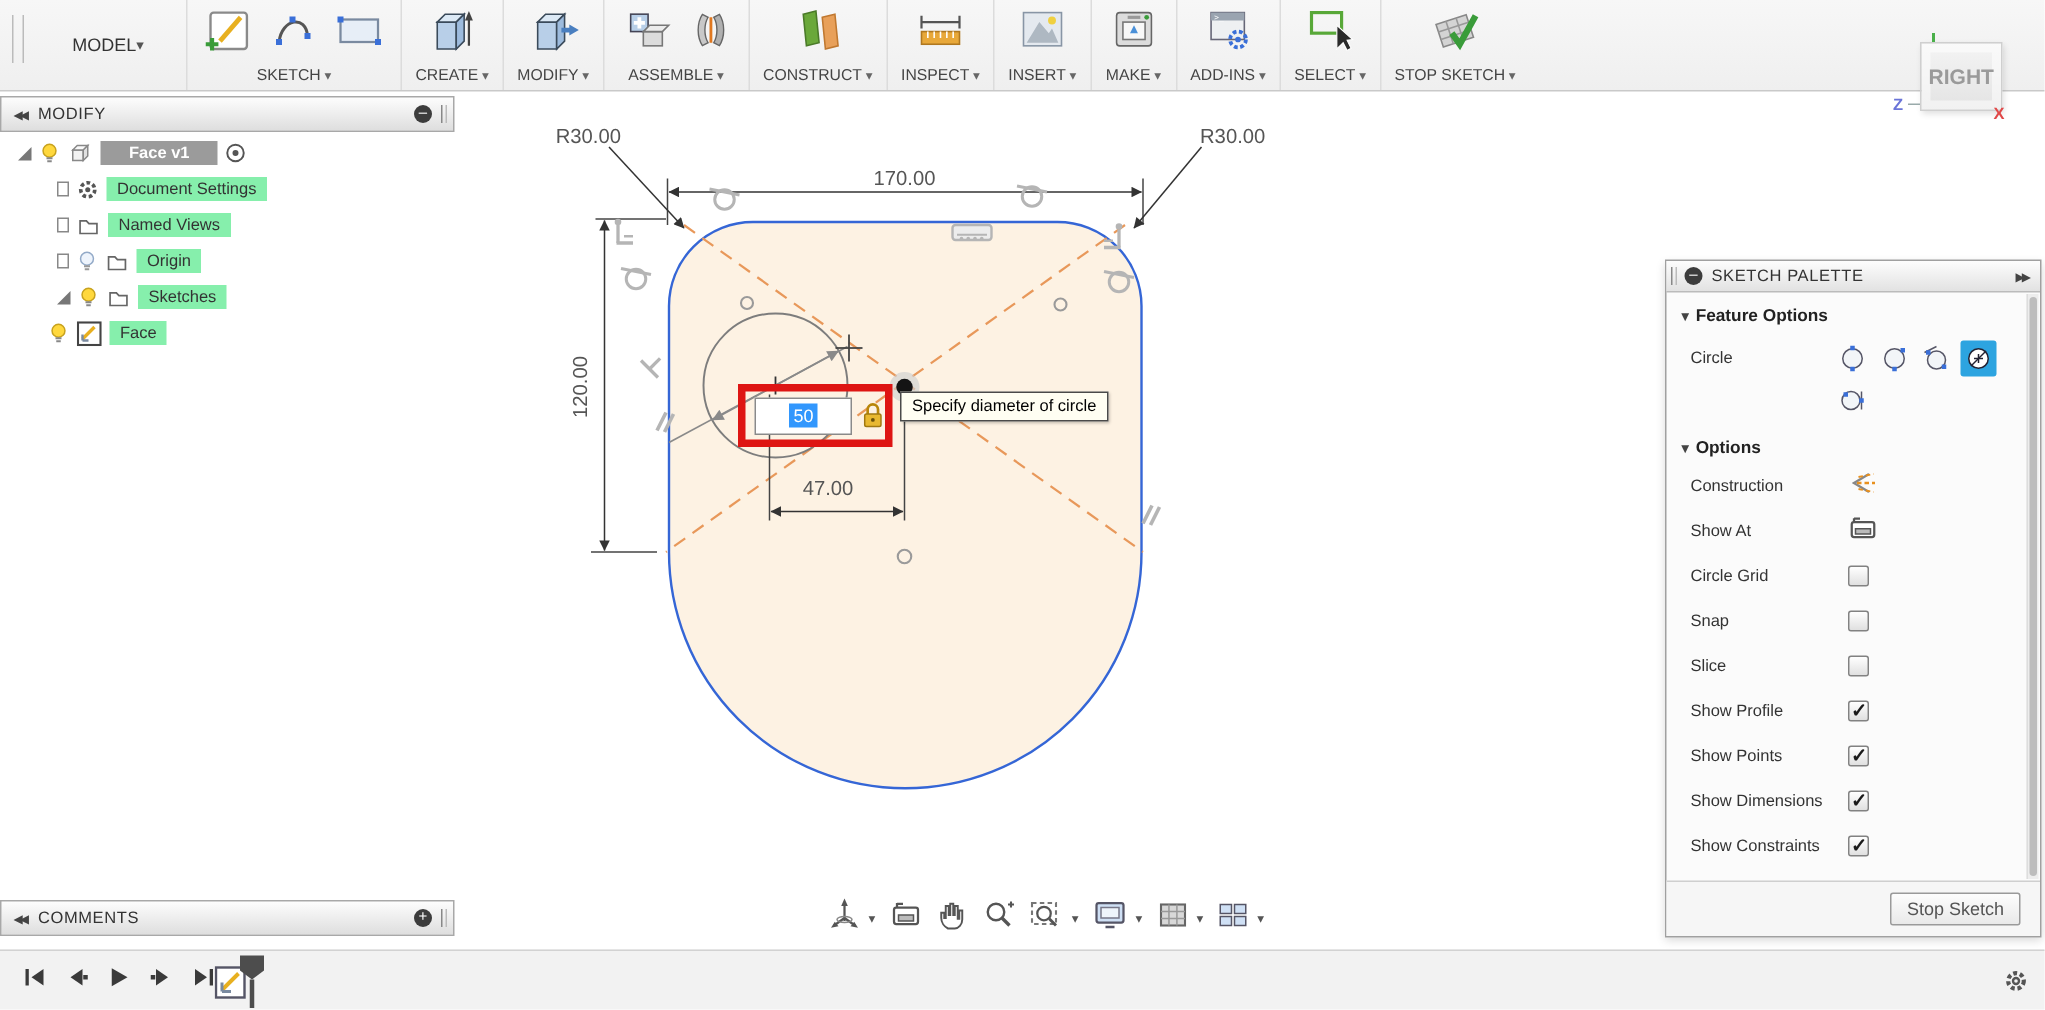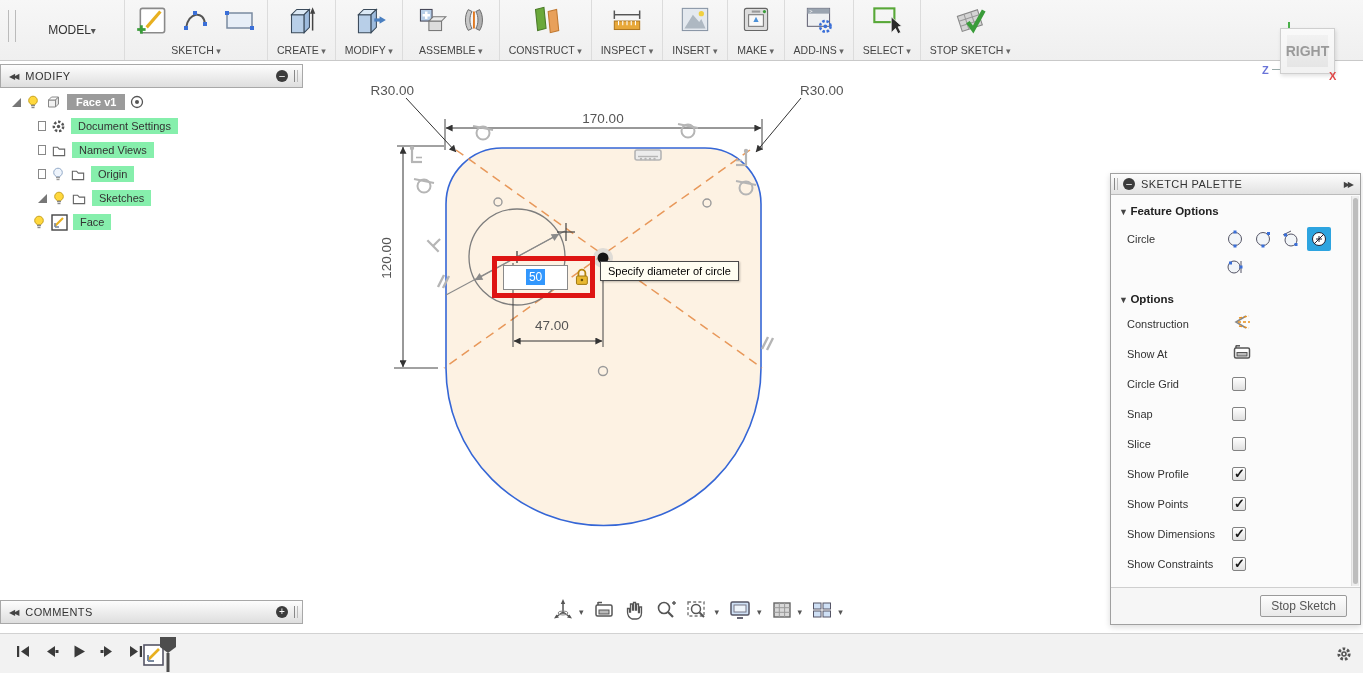--- a/index.html
+++ b/index.html
@@ -31,21 +31,21 @@
     font-size:10px; line-height:11px; text-align:center; margin-right:6px; }
   .ph-grip { width:4px; height:12px; border-left:1px solid #888; border-right:1px solid #bbb; margin-right:4px; }
 
   #browser-tree { position:absolute; left:0; top:90px; width:303px; z-index:6; font-size:11px; }
   .tree-row { height:24px; display:flex; align-items:center; gap:5px; }
   .indent1 { padding-left:12px; } .indent2 { padding-left:38px; } .indent3 { padding-left:32px; }
   .tri-open { width:0; height:0; border-bottom:9px solid #777; border-left:9px solid transparent; }
   .tri-closed { width:0; height:0; border-left:8px solid #fff; border-top:5px solid transparent;
     border-bottom:5px solid transparent; outline:1px solid #888; outline-offset:-1px; }
   .chip { background:#86efac; padding:2px 7px; color:#333; }
-  .chip-sel { background:#9b9b9b; color:#fff; font-weight:bold; padding:2px 9px; }
+  .chip-sel { background:#9b9b9b; color:#fff; font-weight:bold; padding:2px 19px; }
 
   
   #palette { position:absolute; left:1110px; top:173px; width:251px; height:452px;
     background:#fbfbfb; border:1px solid #a0a0a0; box-shadow:0 2px 6px rgba(0,0,0,.15); z-index:7; }
   #palette-header { height:21px; background:linear-gradient(#fdfdfd,#e2e2e2); border-bottom:1px solid #bbb;
     display:flex; align-items:center; font-size:11px; }
   #palette-body { padding:8px 0 0 0; }
   .section-h { font-size:11.5px; font-weight:bold; color:#222; padding-left:8px; margin-top:2px; }
   .section-h::before { content:"▼ "; font-size:9px; color:#444; }
   .feat-row { display:flex; align-items:center; margin:10px 0 0 16px; }

